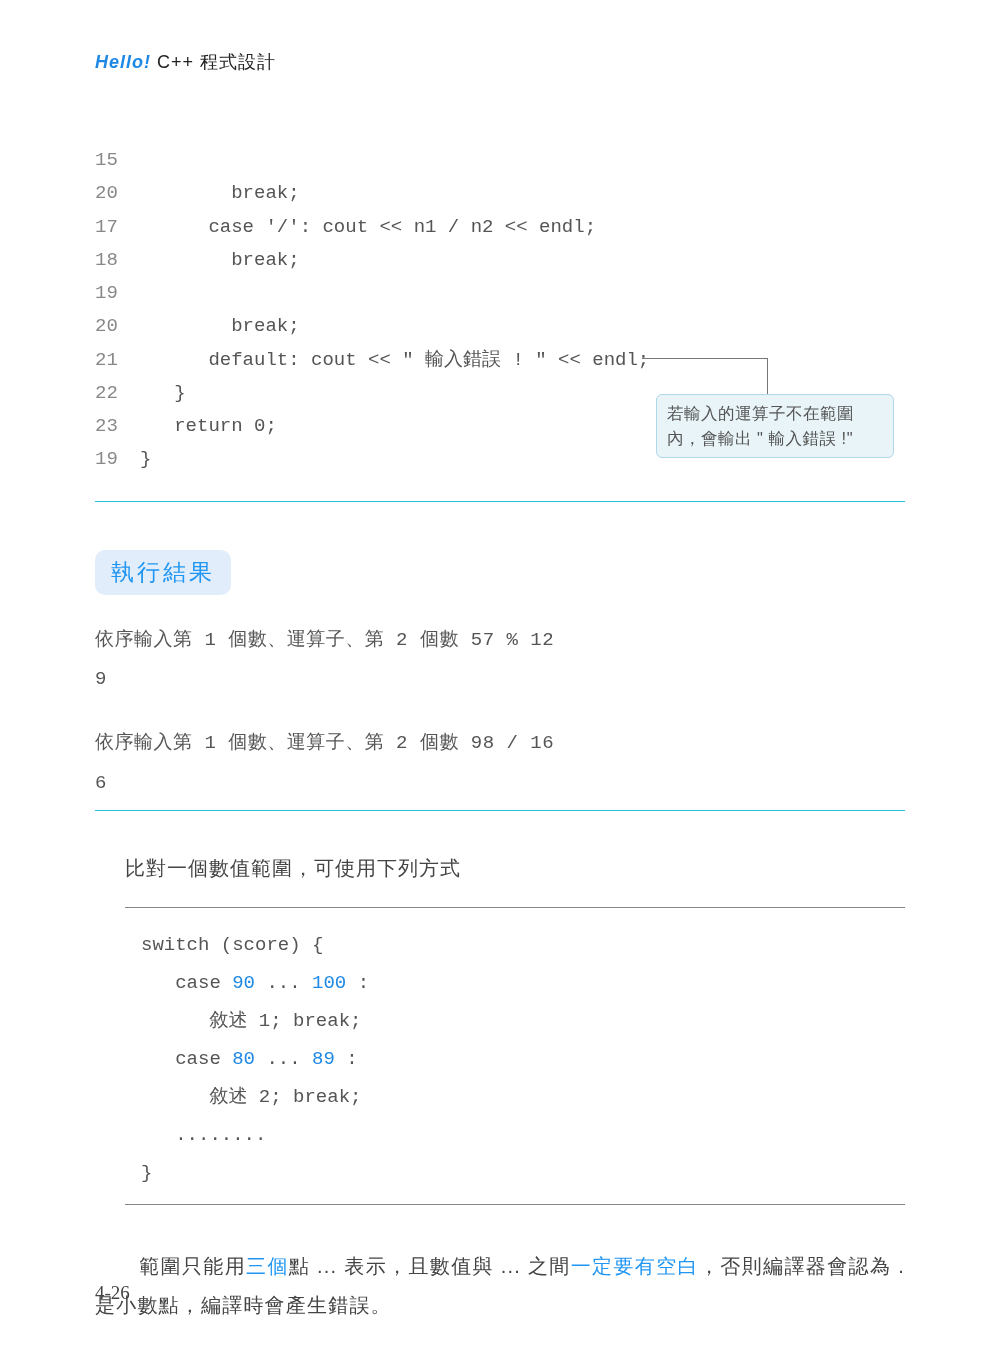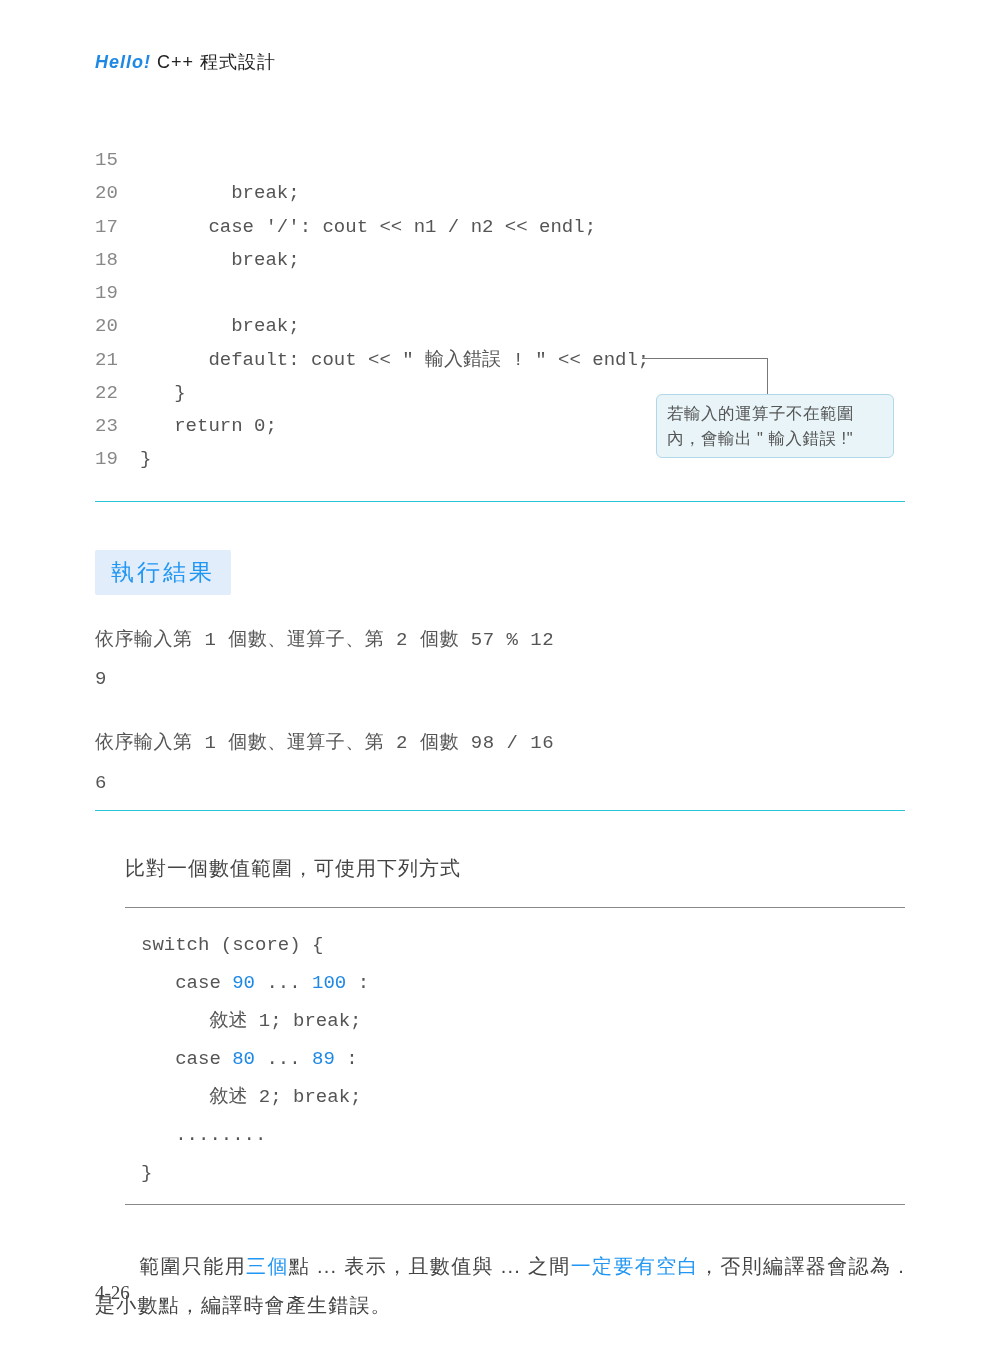--- a/index.html
+++ b/index.html
@@ -87,21 +87,21 @@
       color: #555;
       font-family: "Microsoft JhengHei", "PingFang TC", sans-serif;
       letter-spacing: 0.5px;
     }
     .section-title-box {
       display: inline-block;
       background: #e1edfa;
       padding: 7px 16px;
       margin-top: 48px;
       margin-bottom: 26px;
-      border-radius: 2px;
+      border-radius: 10px;
     }
     .section-title-box span {
       color: #2196f3;
       font-size: 23px;
       font-weight: 500;
       letter-spacing: 3px;
     }
     .run-block {
       font-family: "Courier New", monospace;
       font-size: 19px;

